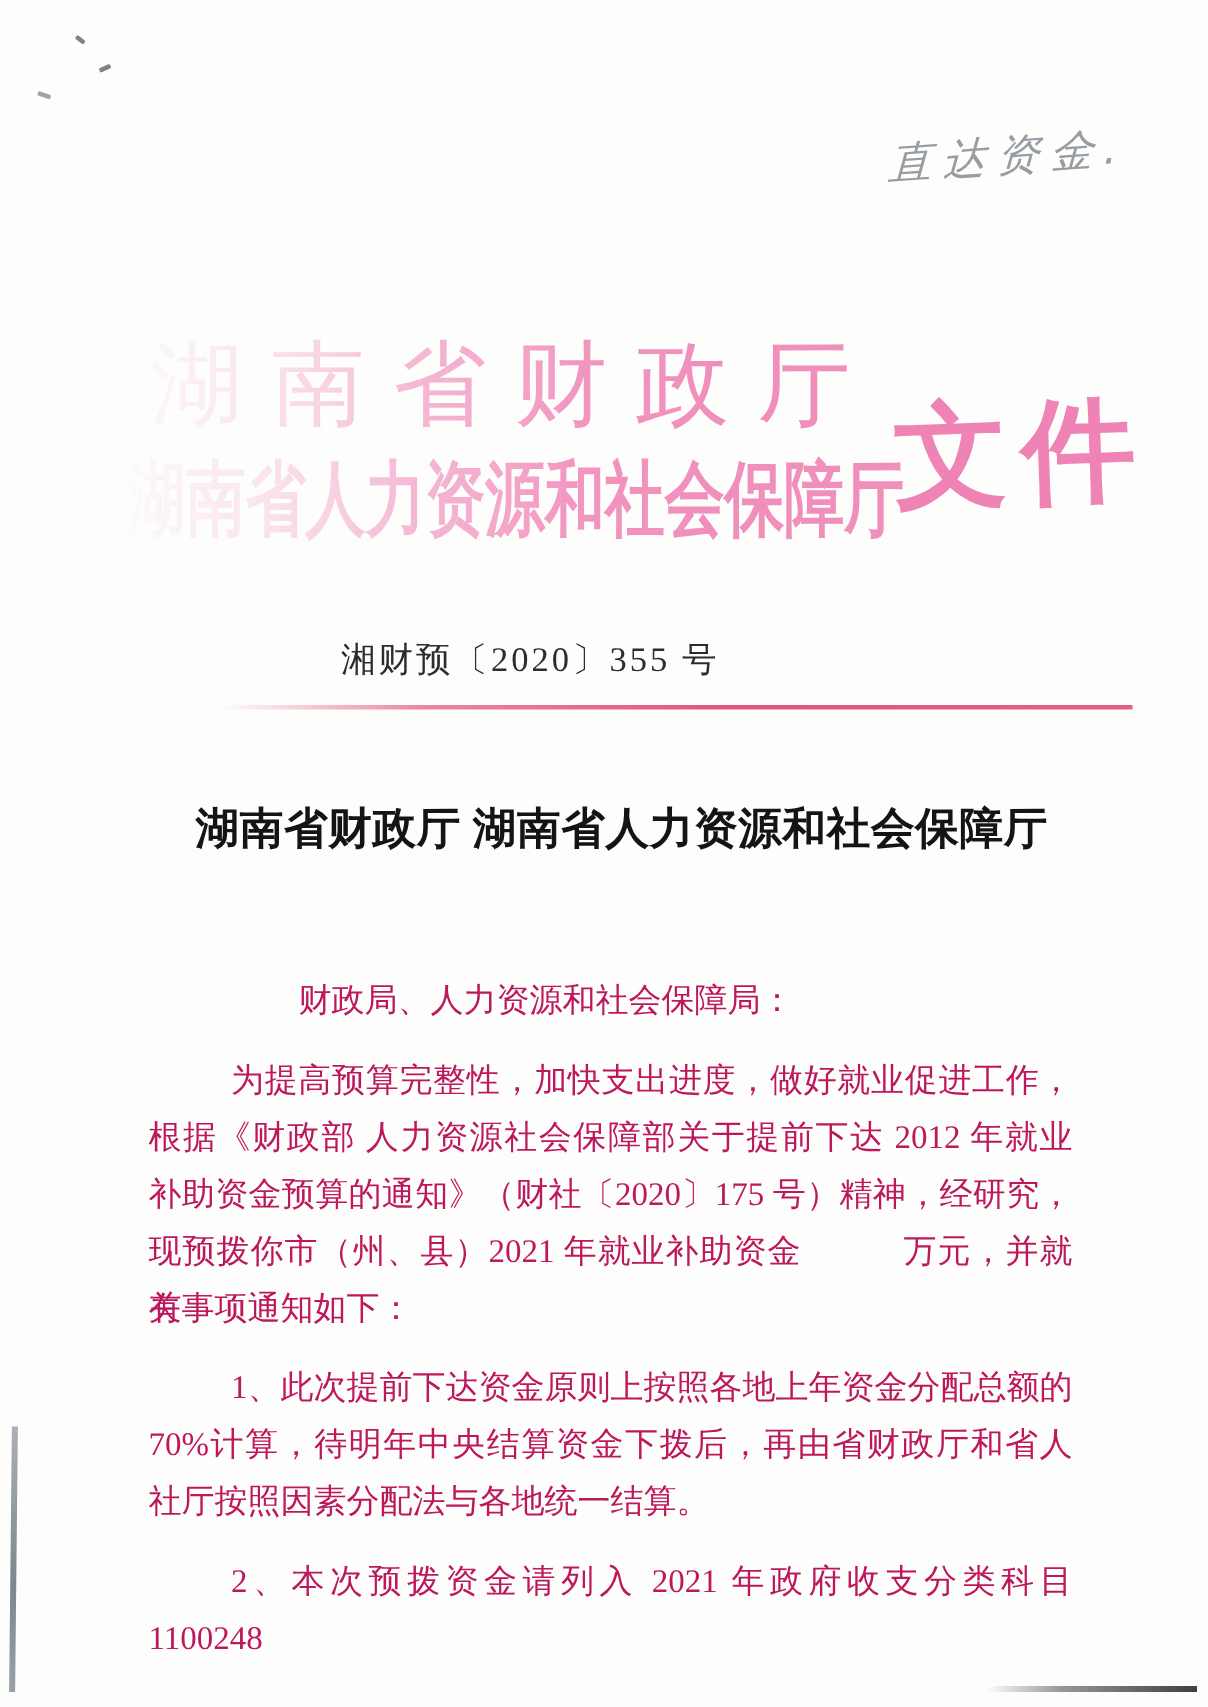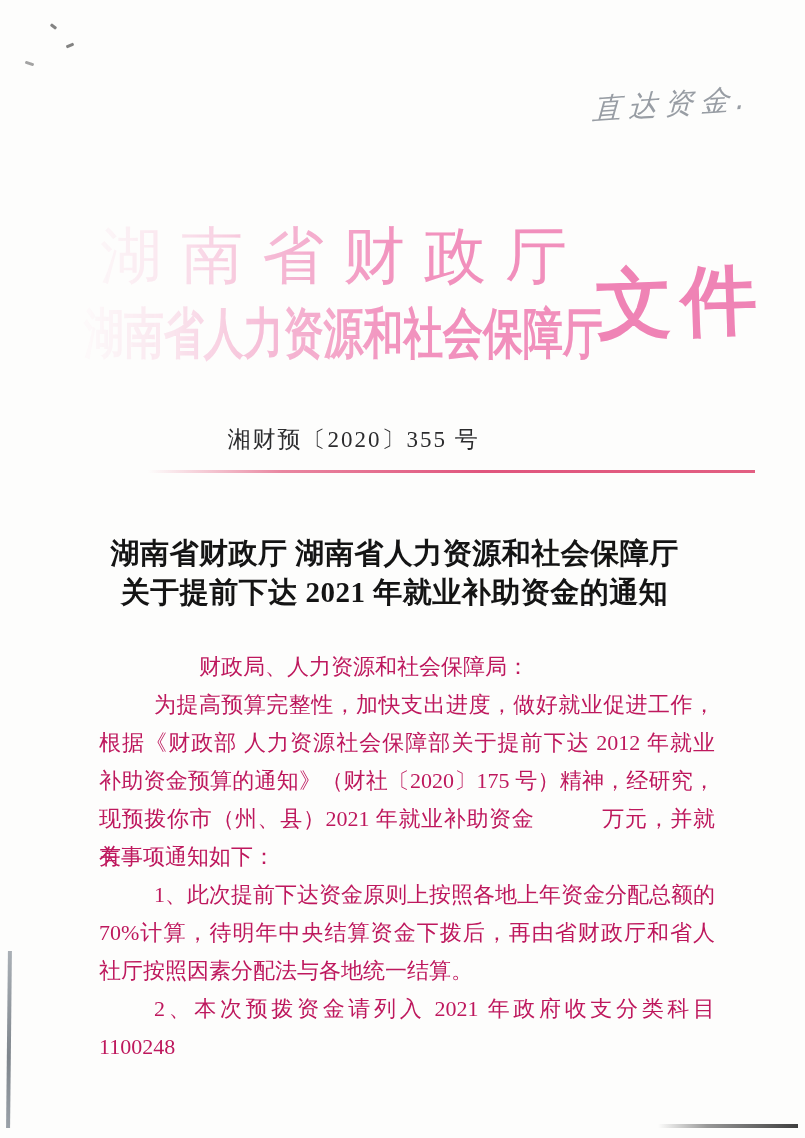--- a/index.html
+++ b/index.html
@@ -67,36 +67,36 @@
     position: absolute; left: 0; top: 424px; width: 707px;
     text-align: center; font-size: 23px; letter-spacing: 2px; color: #2c2c2e;
   }
   .divider {
     position: absolute; left: 148px; top: 470px; width: 607px; height: 3px;
     background: linear-gradient(to right, rgba(226,95,130,0), rgba(226,95,130,.75) 22%, #e0567e 55%, #e25f82);
   }
 
   
   .title-block {
-    position: absolute; left: 32px; top: 534px; width: 725px;
+    position: absolute; left: 52px; top: 534px; width: 725px;
     text-align: center; color: #141414;
     font-weight: 700; font-size: 29px; line-height: 39px;
     letter-spacing: 0.5px; white-space: nowrap;
   }
 
   
   .body-block {
     position: absolute; left: 99px; top: 648px; width: 616px;
     color: #be185d; font-size: 22px;
   }
   .body-line {
     height: 38px; line-height: 38px; white-space: nowrap; overflow: visible;
   }
   .l-addr { text-indent: 100px; }
-  .l-ind  { text-indent: 55px;  }
+  .l-ind  { text-indent: 55px; margin-top: 15px;  }
   .l-fill { white-space: normal; text-align: justify; text-align-last: justify; }
 </style>
 </head>
 <body>
 
 <div class="page">
 
   <div class="speck s1"></div>
   <div class="speck s2"></div>
   <div class="speck s3"></div>
@@ -110,21 +110,20 @@
     <div class="lh-line2">湖南省人力资源和社会保障厅</div>
   </div>
   <div class="lh-wenjian">文件</div>
 
   <div class="doc-number">湘财预〔2020〕355 号</div>
 
   <div class="divider"></div>
 
   <div class="title-block">
     <div>湖南省财政厅  湖南省人力资源和社会保障厅</div>
-    <div>关于提前下达 2021 年就业补助资金的通知</div>
   </div>
 
   <div class="body-block">
     <div class="body-line l-addr">财政局、人力资源和社会保障局：</div>
     <div class="body-line l-ind l-fill">为提高预算完整性，加快支出进度，做好就业促进工作，</div>
     <div class="body-line l-fill">根据《财政部 人力资源社会保障部关于提前下达 2012 年就业</div>
     <div class="body-line l-fill">补助资金预算的通知》（财社〔2020〕175 号）精神，经研究，</div>
     <div class="body-line l-fill">现预拨你市（州、县）2021 年就业补助资金　　　万元，并就有</div>
     <div class="body-line">关事项通知如下：</div>
     <div class="body-line l-ind l-fill">1、此次提前下达资金原则上按照各地上年资金分配总额的</div>

